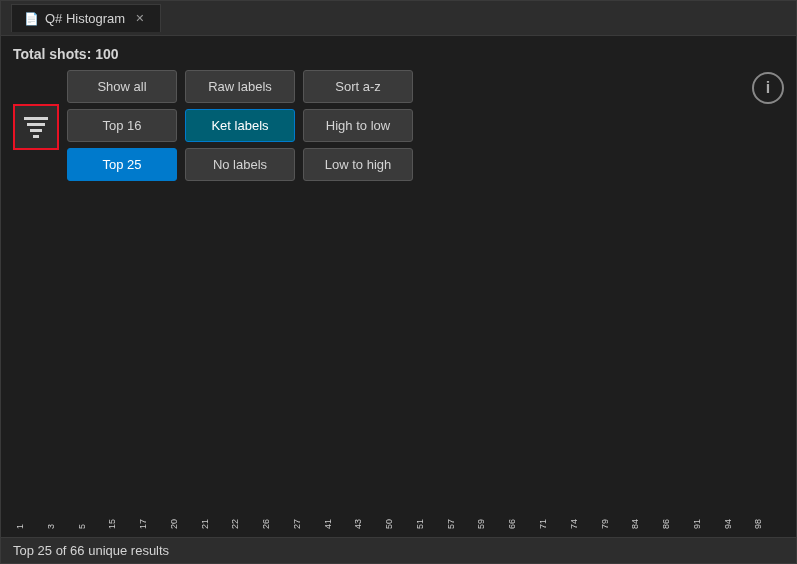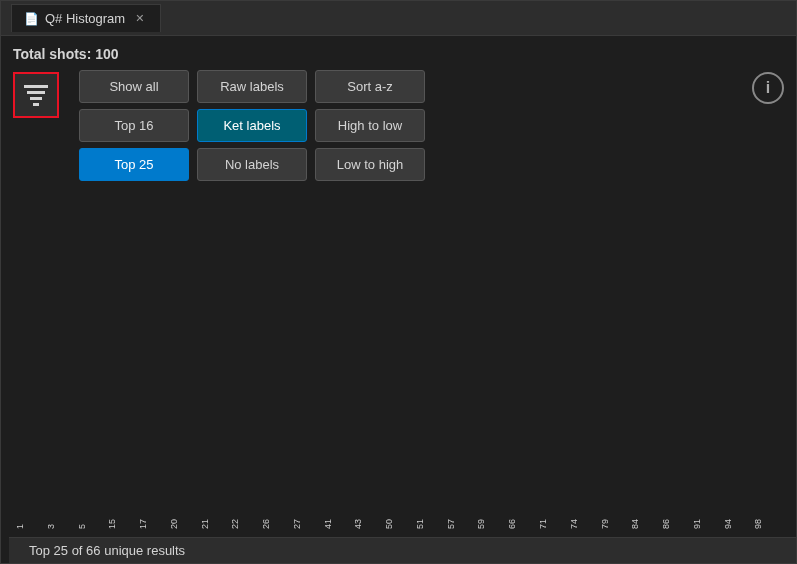--- a/index.html
+++ b/index.html
@@ -59,22 +59,22 @@
       background: #1e1e1e;
     }
     .total-shots {
       font-size: 14px;
       font-weight: bold;
       color: #d4d4d4;
       margin-bottom: 8px;
     }
     .controls-row {
       display: flex;
-      align-items: flex-start;
-      gap: 20px;
+      align-items: center;
+      gap: 8px;
       margin-bottom: 8px;
     }
     .filter-icon-box {
       width: 46px;
       height: 46px;
       border: 2px solid #e81224;
       background: #2d2d2d;
       display: flex;
       align-items: center;
       justify-content: center;
@@ -180,26 +180,25 @@
       font-size: 9px;
       color: #ccc;
       writing-mode: vertical-rl;
       text-align: right;
       white-space: nowrap;
       transform: rotate(180deg);
       overflow: hidden;
     }
     .status-bar {
       background: #2d2d2d;
-      padding: 5px 20px;
+      padding: 5px 12px;
       font-size: 13px;
       color: #d4d4d4;
       border-top: 1px solid #3a3a3a;
       flex-shrink: 0;
-      margin-left: 8px;
     }
   </style>
 </head>
 <body>
 
 <div class="window">
 
   <div class="title-bar">
     <div class="tab">
       <span class="tab-icon">📄</span>

